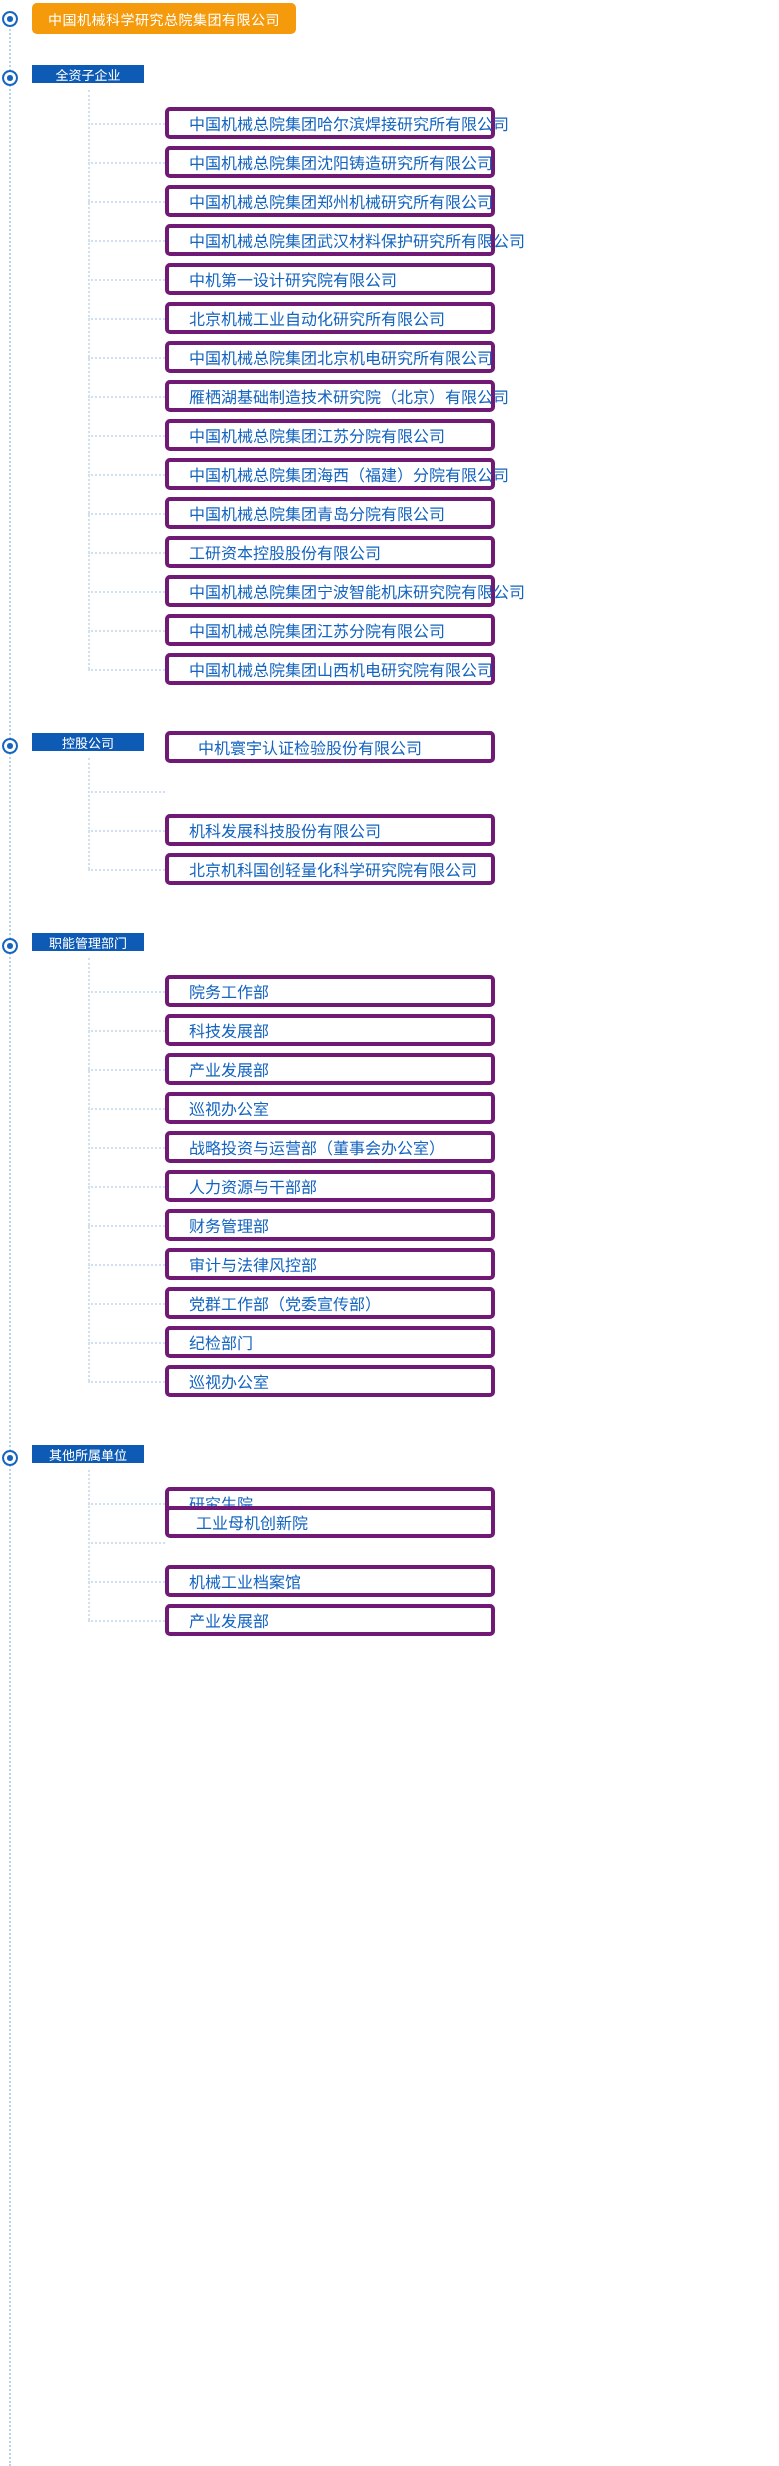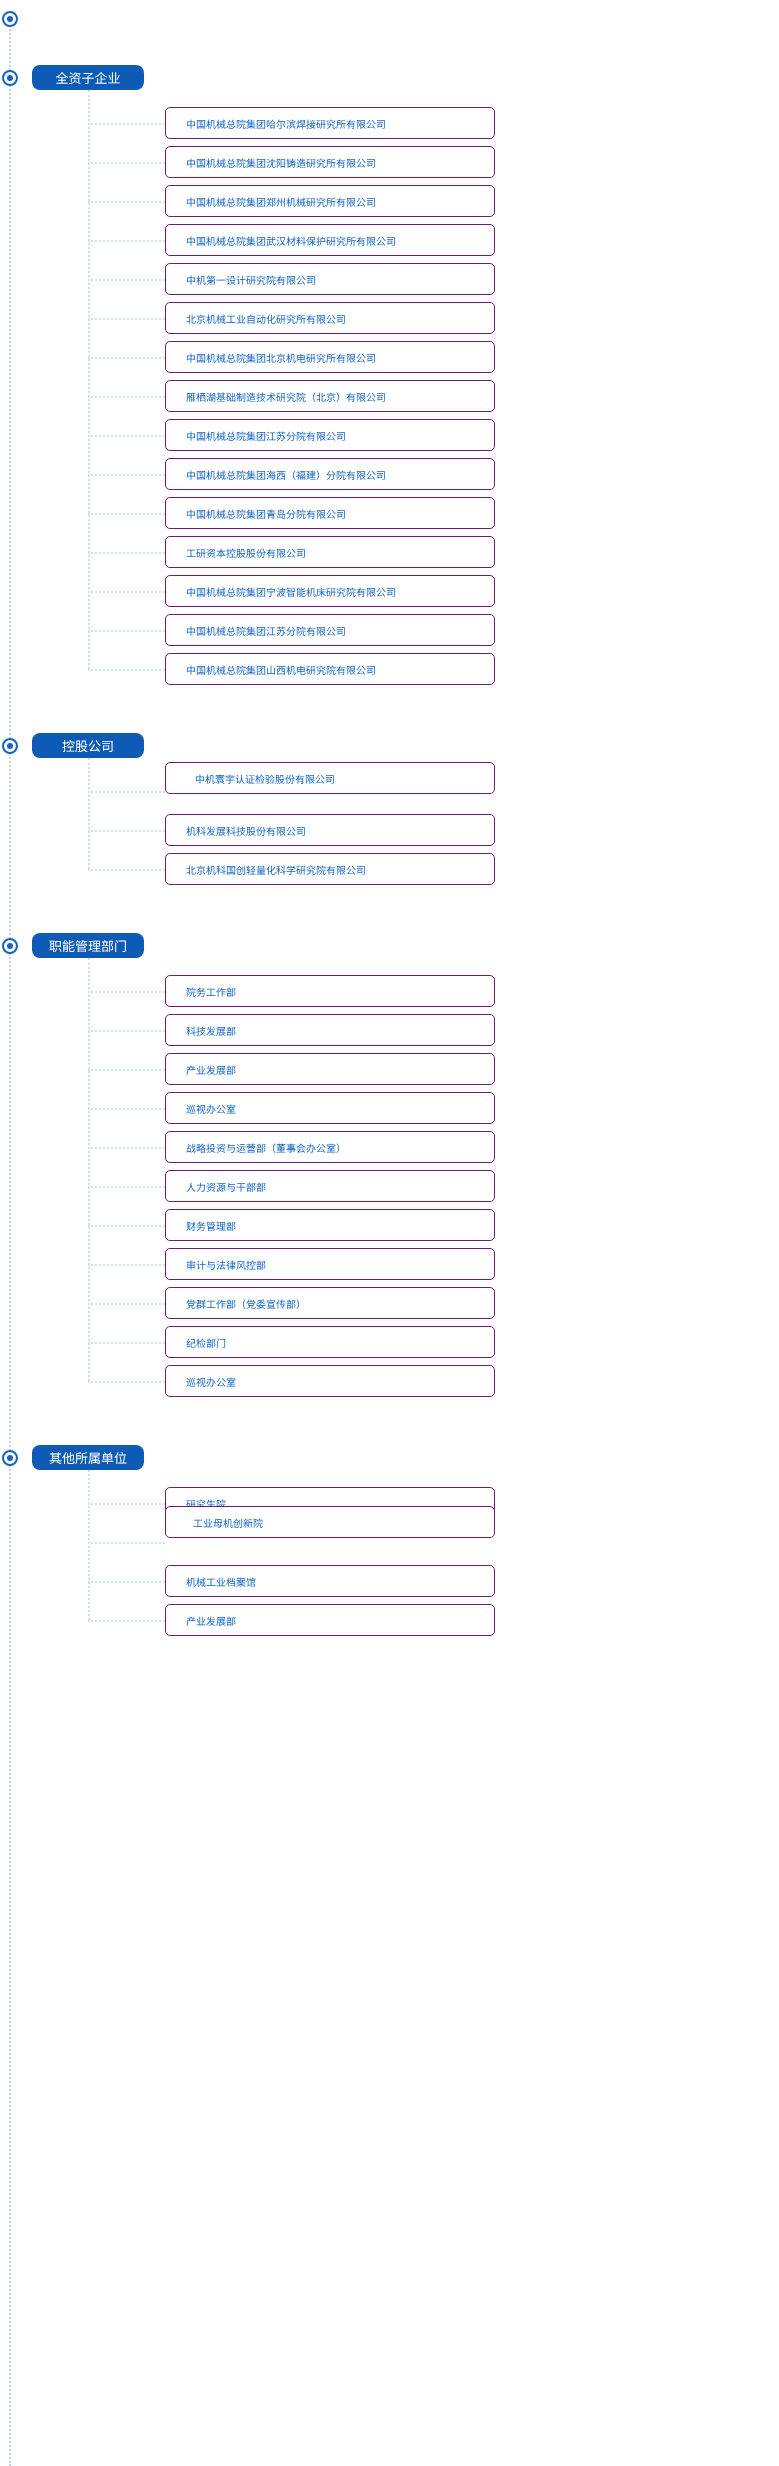--- a/index.html
+++ b/index.html
@@ -65,23 +65,23 @@
   }
 
   
   .section { position: relative; }
 
   
   .cat-chip {
     position: absolute;
     left: 32px;
     width: 112px;
-    height: 25px;
+    height: 18px;
     background: #0d5bb5;
-    border-radius: 8px;
+    border-radius: 0;
     color: #ffffff;
     font-size: 13px;
     display: flex;
     align-items: center;
     justify-content: center;
     white-space: nowrap;
     z-index: 4;
   }
 
   
@@ -93,27 +93,27 @@
     z-index: 1;
   }
 
   
   .leaf {
     position: absolute;
     left: 165px;
     width: 330px;
     height: 32px;
     background: #ffffff;
-    border: 1px solid #701a75;
+    border: 4px solid #701a75;
     border-radius: 5px;
     display: flex;
     align-items: center;
     padding-left: 20px;
     color: #1565c0;
-    font-size: 10px;
+    font-size: 16px;
     white-space: nowrap;
     z-index: 3;
   }
 
   
   .leaf-connector {
     position: absolute;
     left: 88px;
     width: 77px;
     height: 0;
@@ -122,20 +122,21 @@
   }
 </style>
 </head>
 <body>
 
 <div id="page">
 
   <div class="timeline-rail"></div>
 
   <div class="tl-dot" style="top:11px;"></div>
+  <div class="root-node">中国机械科学研究总院集团有限公司</div>
 
   <div id="sections-host">
       <div class="section">
         <div class="tl-dot" style="top: 69.5px;"></div>
         <div class="cat-chip" style="top: 65px;">全资子企业</div>
         <div class="branch-spine" style="top: 90px; height: 579px;"></div>
         <div class="leaf-connector" style="top: 123px;"></div>
         <div class="leaf" style="top: 107px;">中国机械总院集团哈尔滨焊接研究所有限公司</div>
         <div class="leaf-connector" style="top: 162px;"></div>
         <div class="leaf" style="top: 146px;">中国机械总院集团沈阳铸造研究所有限公司</div>
@@ -164,21 +165,21 @@
         <div class="leaf-connector" style="top: 630px;"></div>
         <div class="leaf" style="top: 614px;">中国机械总院集团江苏分院有限公司</div>
         <div class="leaf-connector" style="top: 669px;"></div>
         <div class="leaf" style="top: 653px;">中国机械总院集团山西机电研究院有限公司</div>
       </div>
       <div class="section">
         <div class="tl-dot" style="top: 737.5px;"></div>
         <div class="cat-chip" style="top: 733px;">控股公司</div>
         <div class="branch-spine" style="top: 758px; height: 111px;"></div>
         <div class="leaf-connector" style="top: 791px;"></div>
-        <div class="leaf" style="top: 762px; padding-left: 29px;">中机寰宇认证检验股份有限公司</div>
+        <div class="leaf" style="top: 731px; padding-left: 29px;">中机寰宇认证检验股份有限公司</div>
         <div class="leaf-connector" style="top: 830px;"></div>
         <div class="leaf" style="top: 814px;">机科发展科技股份有限公司</div>
         <div class="leaf-connector" style="top: 869px;"></div>
         <div class="leaf" style="top: 853px;">北京机科国创轻量化科学研究院有限公司</div>
       </div>
       <div class="section">
         <div class="tl-dot" style="top: 937.5px;"></div>
         <div class="cat-chip" style="top: 933px;">职能管理部门</div>
         <div class="branch-spine" style="top: 958px; height: 423px;"></div>
         <div class="leaf-connector" style="top: 991px;"></div>

